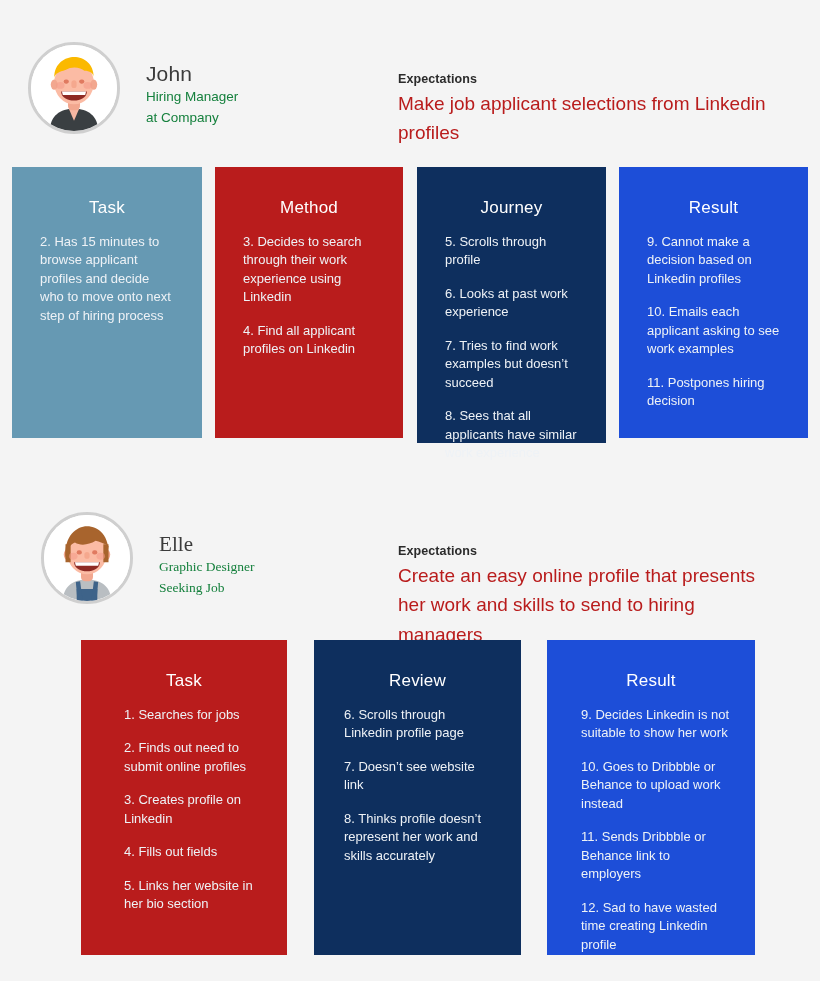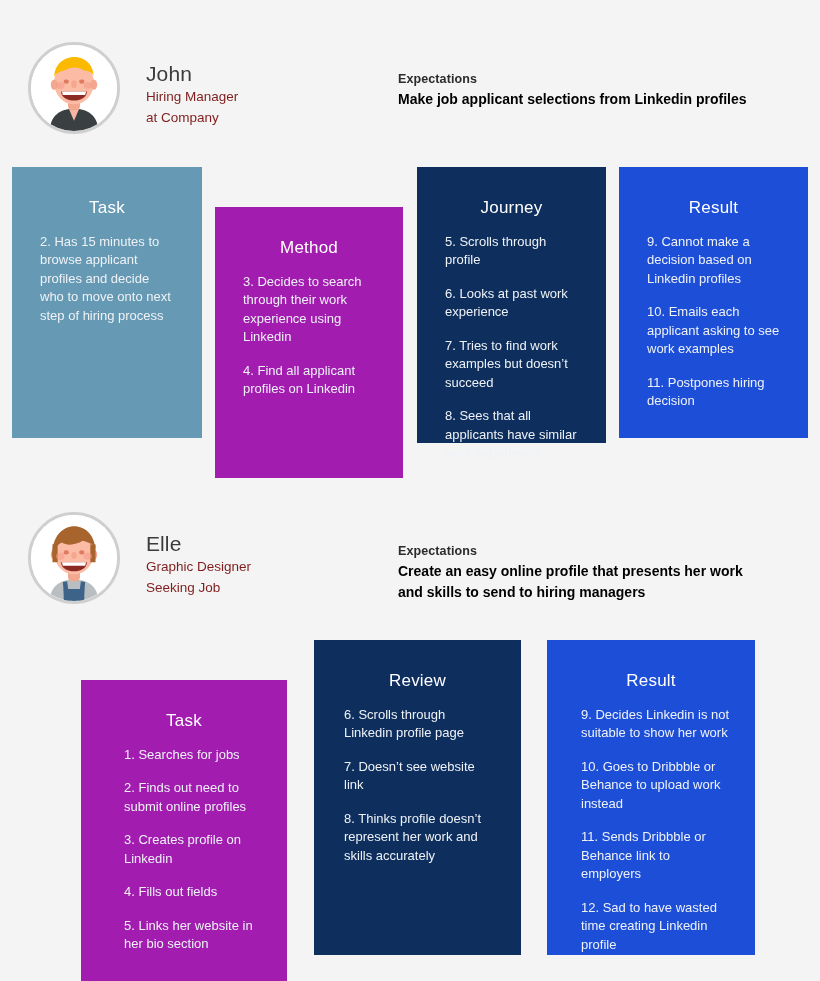--- a/index.html
+++ b/index.html
@@ -37,40 +37,39 @@
   }
   .persona-name {
     font-size: 21px;
     color: #3b3b3b;
     font-weight: 400;
     line-height: 1.25;
     letter-spacing: .1px;
   }
   .persona-role {
     font-size: 13.5px;
-    color: #7f1d1d;
+    color: #15803d;
     line-height: 1.5;
   }
 
   
   .expectations {
     position: absolute;
   }
   .expectations-title {
     font-size: 12.5px;
     font-weight: bold;
     color: #2b2b2b;
     line-height: 1.5;
     letter-spacing: .1px;
   }
   .expectations-body {
-    font-size: 14px;
-    color: #000000;
+    font-size: 19px;
+    color: #b91c1c;
     line-height: 1.55;
-    font-weight: bold;
   }
 
   
   .card {
     position: absolute;
     color: #ffffff;
     padding: 12px;
   }
   .card-title {
     text-align: center;
@@ -87,21 +86,21 @@
   .card-item {
     font-size: 13px;
     line-height: 1.42;
     color: #eef2f6;
     margin-bottom: 15px;
   }
   .card-item:last-child { margin-bottom: 0; }
 
   
   .shade-1 { background: #6699b3; }
-  .shade-2 { background: #a21caf; margin-top: 40px; }
+  .shade-2 { background: #b91c1c; }
   .shade-3 { background: #0e2f5e; }
   .shade-4 { background: #1d4ed8; }
 </style>
 </head>
 <body>
 
 <div class="persona" style="left:28px; top:42px;">
   <div class="persona-avatar-wrap">
     <svg viewBox="0 0 100 100">
       <rect x="0" y="0" width="100" height="100" fill="#ffffff"></rect>
@@ -169,21 +168,21 @@
 
 <div class="card shade-4" style="left:619px; top:167px; width:189px; height:271px;">
   <div class="card-title">Result</div>
   <div class="card-body">
     <div class="card-item">9. Cannot make a decision based on Linkedin profiles</div>
     <div class="card-item">10. Emails each applicant asking to see work examples</div>
     <div class="card-item">11. Postpones hiring decision</div>
   </div>
 </div>
 
-<div class="persona" style="left:28px; top:512px;">
+<div class="persona" style="left:41px; top:512px;font-family:Liberation Serif, serif;">
   <div class="persona-avatar-wrap">
     <svg viewBox="0 0 100 100">
       <rect x="0" y="0" width="100" height="100" fill="#ffffff"></rect>
 
       <path d="M22 100 C22 83 34 75 50 75 C66 75 78 83 78 100 Z" fill="#b9bec2"></path>
 
       <path d="M38 86 L62 86 L62 100 L38 100 Z" fill="#3e6389"></path>
 
       <path d="M37 78 L42 77 L45 100 L39 100 Z" fill="#3e6389"></path>
       <path d="M63 78 L58 77 L55 100 L61 100 Z" fill="#3e6389"></path>

